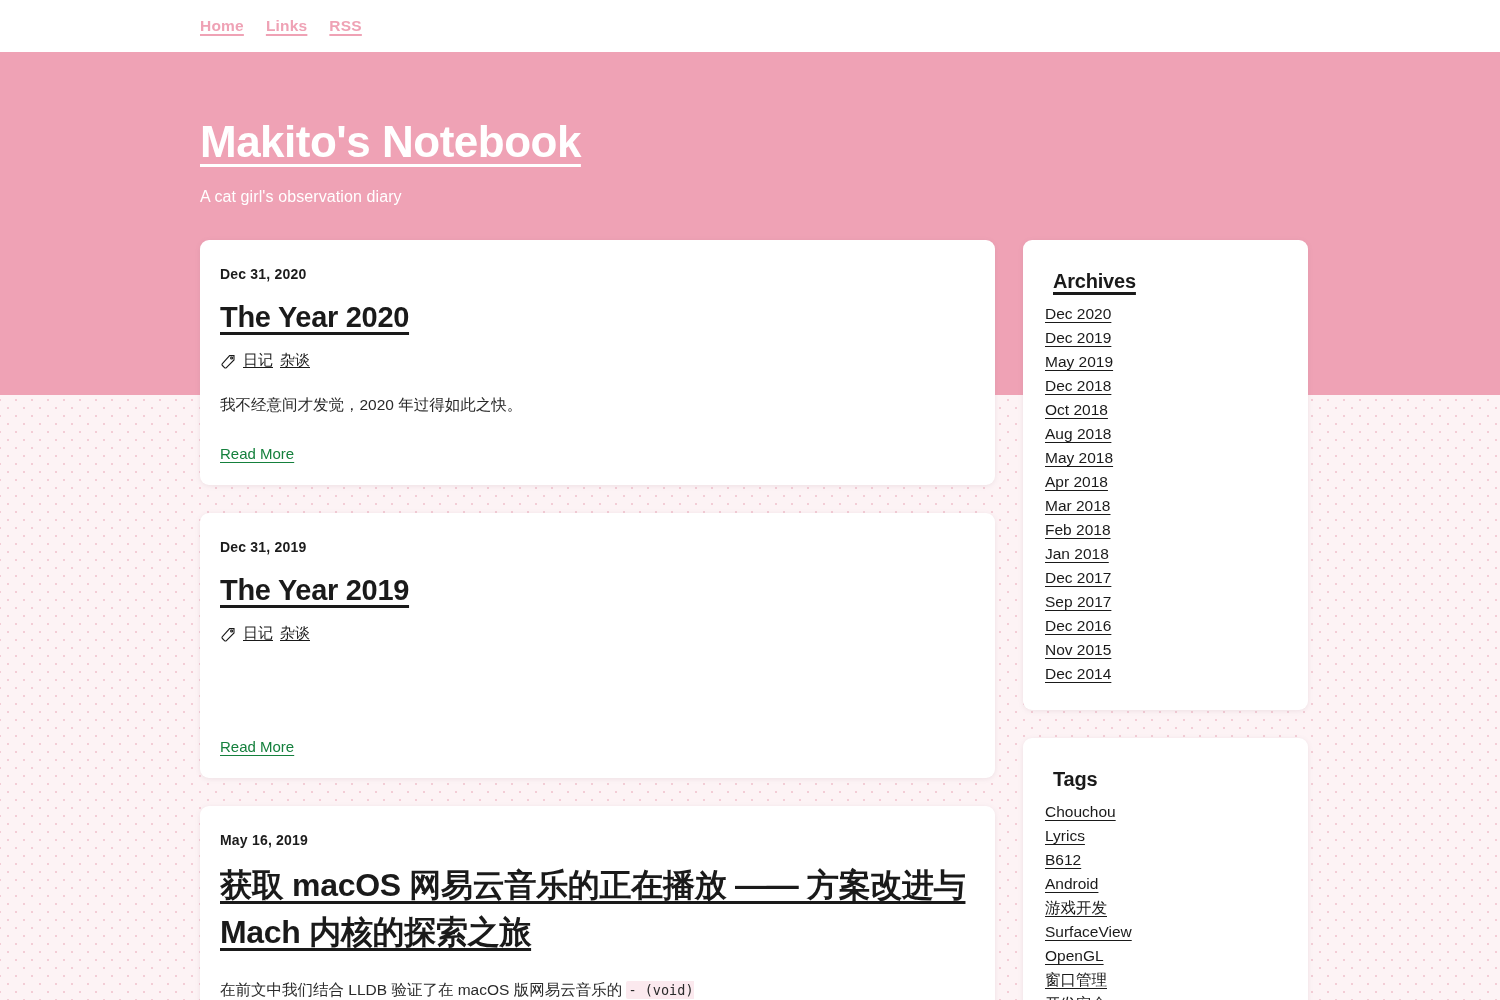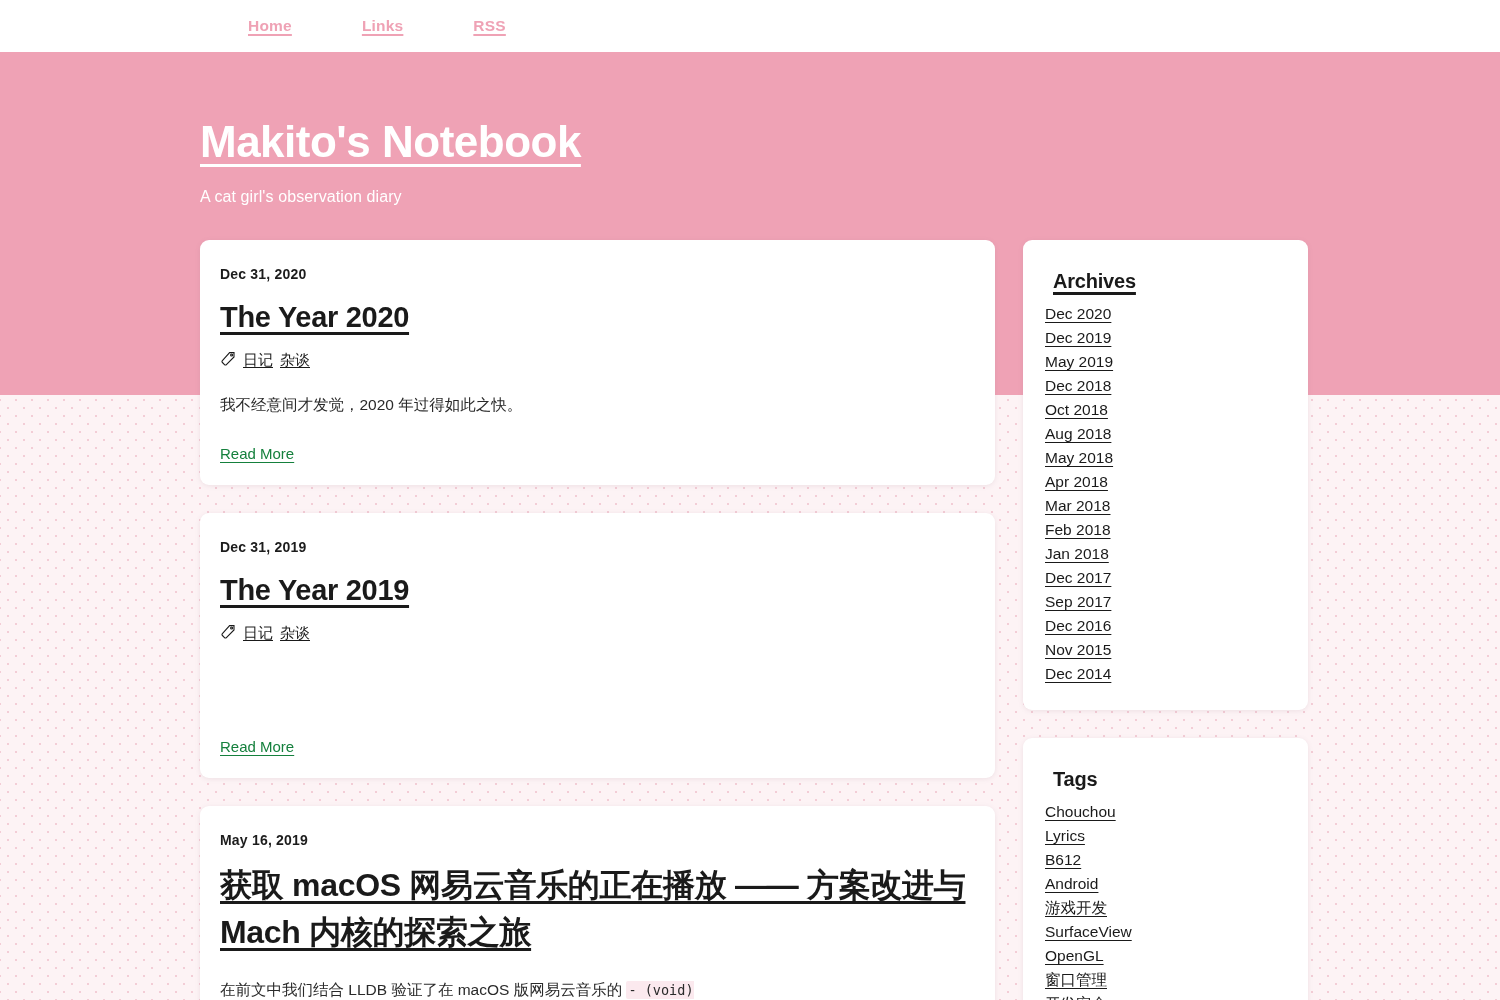--- a/index.html
+++ b/index.html
@@ -32,21 +32,20 @@
   }
   .nav-link {
     color: #efa2b5;
     font-weight: bold;
     font-size: 15.5px;
     text-decoration: underline;
     text-underline-offset: 3px;
     text-decoration-thickness: 2px;
     cursor: pointer;
     letter-spacing: 0.2px;
-    margin-left: 48px;
   }
 
   
   .hero {
     position: absolute;
     top: 52px; left: 0;
     width: 1500px;
     height: 343px;
     background: #efa2b5;
     z-index: 0;
@@ -119,21 +118,21 @@
     letter-spacing: -0.3px;
     text-decoration: underline;
     text-underline-offset: 5px;
     text-decoration-thickness: 2.5px;
     cursor: pointer;
   }
   .post-title.cjk { font-size: 32px; }
   .tags-row {
     margin-top: 13px;
     display: flex;
-    align-items: flex-start;
+    align-items: flex-end;
     gap: 7px;
     font-size: 15px;
   }
   .tag-icon { width: 16px; height: 16px; display: inline-block; flex: 0 0 16px; }
   .tag-link {
     color: #1a1a1a;
     text-decoration: underline;
     text-underline-offset: 2px;
     cursor: pointer;
   }

